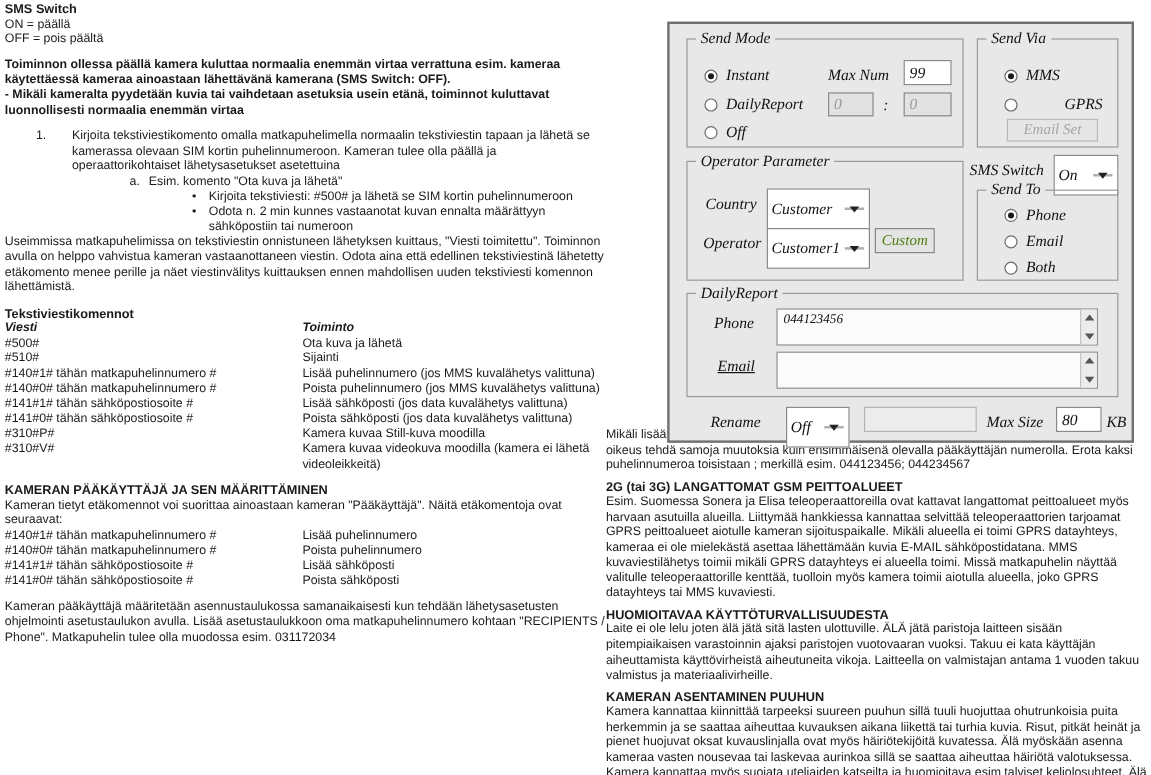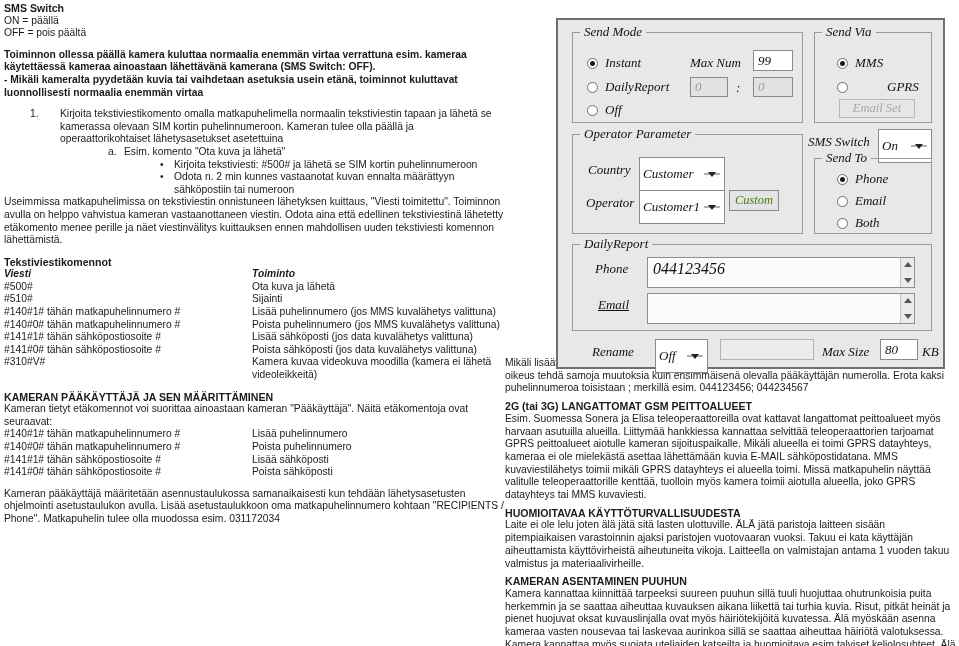--- a/index.html
+++ b/index.html
@@ -83,21 +83,21 @@
   }
   .btn{
     position:absolute;background:#e4e4e4;border:1px solid #888;
     box-sizing:border-box;display:flex;align-items:center;justify-content:center;
     font-size:12.5px;color:#4d7c0f;
   }
   .btn.dis{color:#a6a6a6;border-color:#b9b9b9;background:#e6e6e6;}
   .memo{
     position:absolute;background:#fbfbfb;border:1px solid #8e8e8e;box-sizing:border-box;
   }
-  .memo .mtxt{position:absolute;left:5px;top:2px;font-size:16px;color:#111;}
+  .memo .mtxt{position:absolute;left:5px;top:2px;font-size:11px;color:#111;}
   .memo .sb{
     position:absolute;right:0;top:0;bottom:0;width:14px;background:#ececec;
     border-left:1px solid #c3c3c3;box-sizing:border-box;
   }
   .memo .sb .up,.memo .sb .dn{
     position:absolute;left:0;right:0;height:13px;display:flex;
     align-items:center;justify-content:center;
   }
   .memo .sb .up{top:0;}
   .memo .sb .dn{bottom:0;}
@@ -166,20 +166,24 @@
         <td class="c1">#140#0# tähän matkapuhelinnumero #</td>
         <td class="c2">Poista puhelinnumero  (jos MMS kuvalähetys valittuna)</td>
       </tr>
       <tr>
         <td class="c1">#141#1# tähän sähköpostiosoite #</td>
         <td class="c2">Lisää sähköposti  (jos data  kuvalähetys valittuna)</td>
       </tr>
       <tr>
         <td class="c1">#141#0# tähän sähköpostiosoite #</td>
         <td class="c2">Poista sähköposti (jos data kuvalähetys valittuna)</td>
+      </tr>
+      <tr>
+        <td class="c1">#310#P#</td>
+        <td class="c2">Kamera kuvaa Still-kuva moodilla</td>
       </tr>
       <tr>
         <td class="c1">#310#V#</td>
         <td class="c2">Kamera kuvaa videokuva moodilla (kamera ei lähetä videoleikkeitä)</td>
       </tr>
     </tbody>
       </table>
 
     <div class="gap"></div>
     <div class="ttl">KAMERAN PÄÄKÄYTTÄJÄ JA SEN MÄÄRITTÄMINEN</div>

